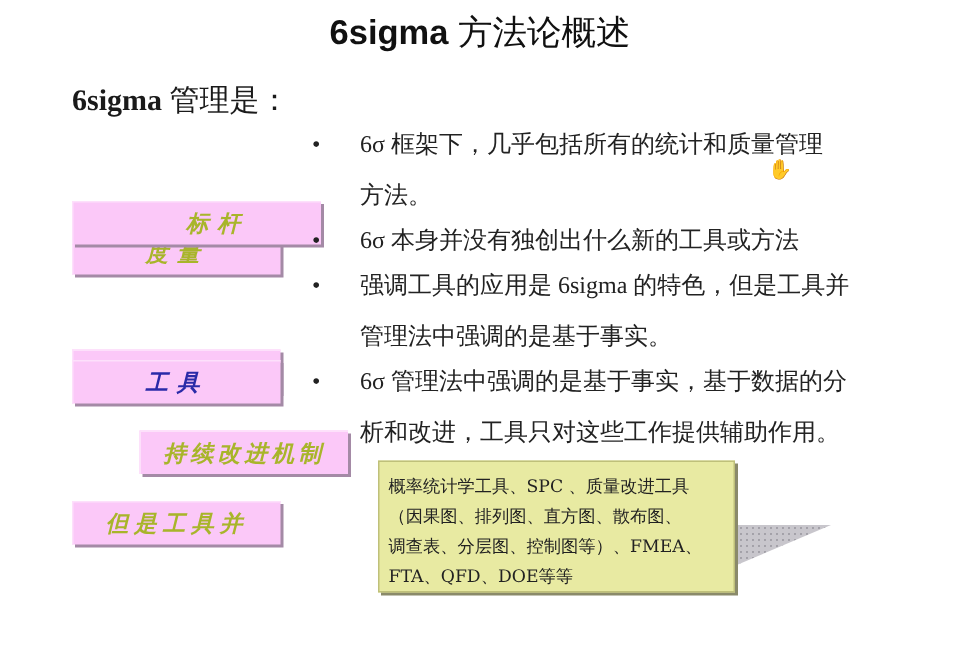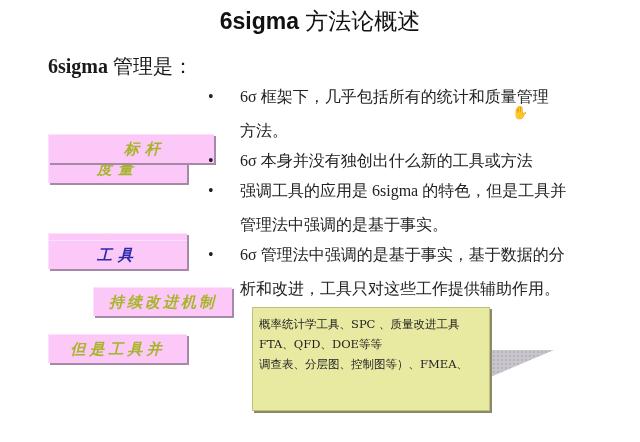--- a/index.html
+++ b/index.html
@@ -27,21 +27,21 @@
     }
     .btn.active { color: #2a2aa8; }
     .bullets { position: absolute; left: 208px; top: 80px; width: 400px; }
     .bullet {
       position: absolute; left: 0; font-size: 16px; line-height: 34px;
       font-family: "Liberation Serif", "DejaVu Serif", serif; color: #222;
     }
     .bullet .dot { position: absolute; left: 0; top: 0; width: 10px; }
     .bullet .text { position: absolute; left: 32px; width: 360px; }
     .callout {
-      position: absolute; left: 252px; top: 307px; width: 238px; height: 104px;
+      position: absolute; left: 252px; top: 307px; width: 238px; height: 88px;
       background: #e8eaa2; border: 1px solid #bfc07a; box-shadow: 2px 2px 0 #8a8a6a;
       padding: 6px 4px 0 6px; box-sizing: border-box;
       font-family: "DejaVu Serif", serif; font-size: 11.5px; line-height: 20px; color: #222;
       z-index: 2;
     }
     .hand {
       position: absolute; left: 512px; top: 105px; font-size: 13px; color: #555;
       font-family: "DejaVu Sans", sans-serif;
     }
   </style>
@@ -102,15 +102,16 @@
     <pattern id="dots" width="4" height="4" patternUnits="userSpaceOnUse">
       <rect width="4" height="4" fill="#c8c6cc"></rect>
       <circle cx="2" cy="2" r="0.7" fill="#9a98a0"></circle>
     </pattern>
   </defs>
   <polygon points="0,0 66,0 0,28" fill="url(#dots)"></polygon>
 </svg>
 
 <div class="callout">
   <div>概率统计学工具、SPC 、质量改进工具</div>
+  <div>（因果图、排列图、直方图、散布图、</div>
+  <div>调查表、分层图、控制图等）、FMEA、</div>
   <div>FTA、QFD、DOE等等</div>
-  <div>调查表、分层图、控制图等）、FMEA、</div>
 </div>
 
 </body></html>

